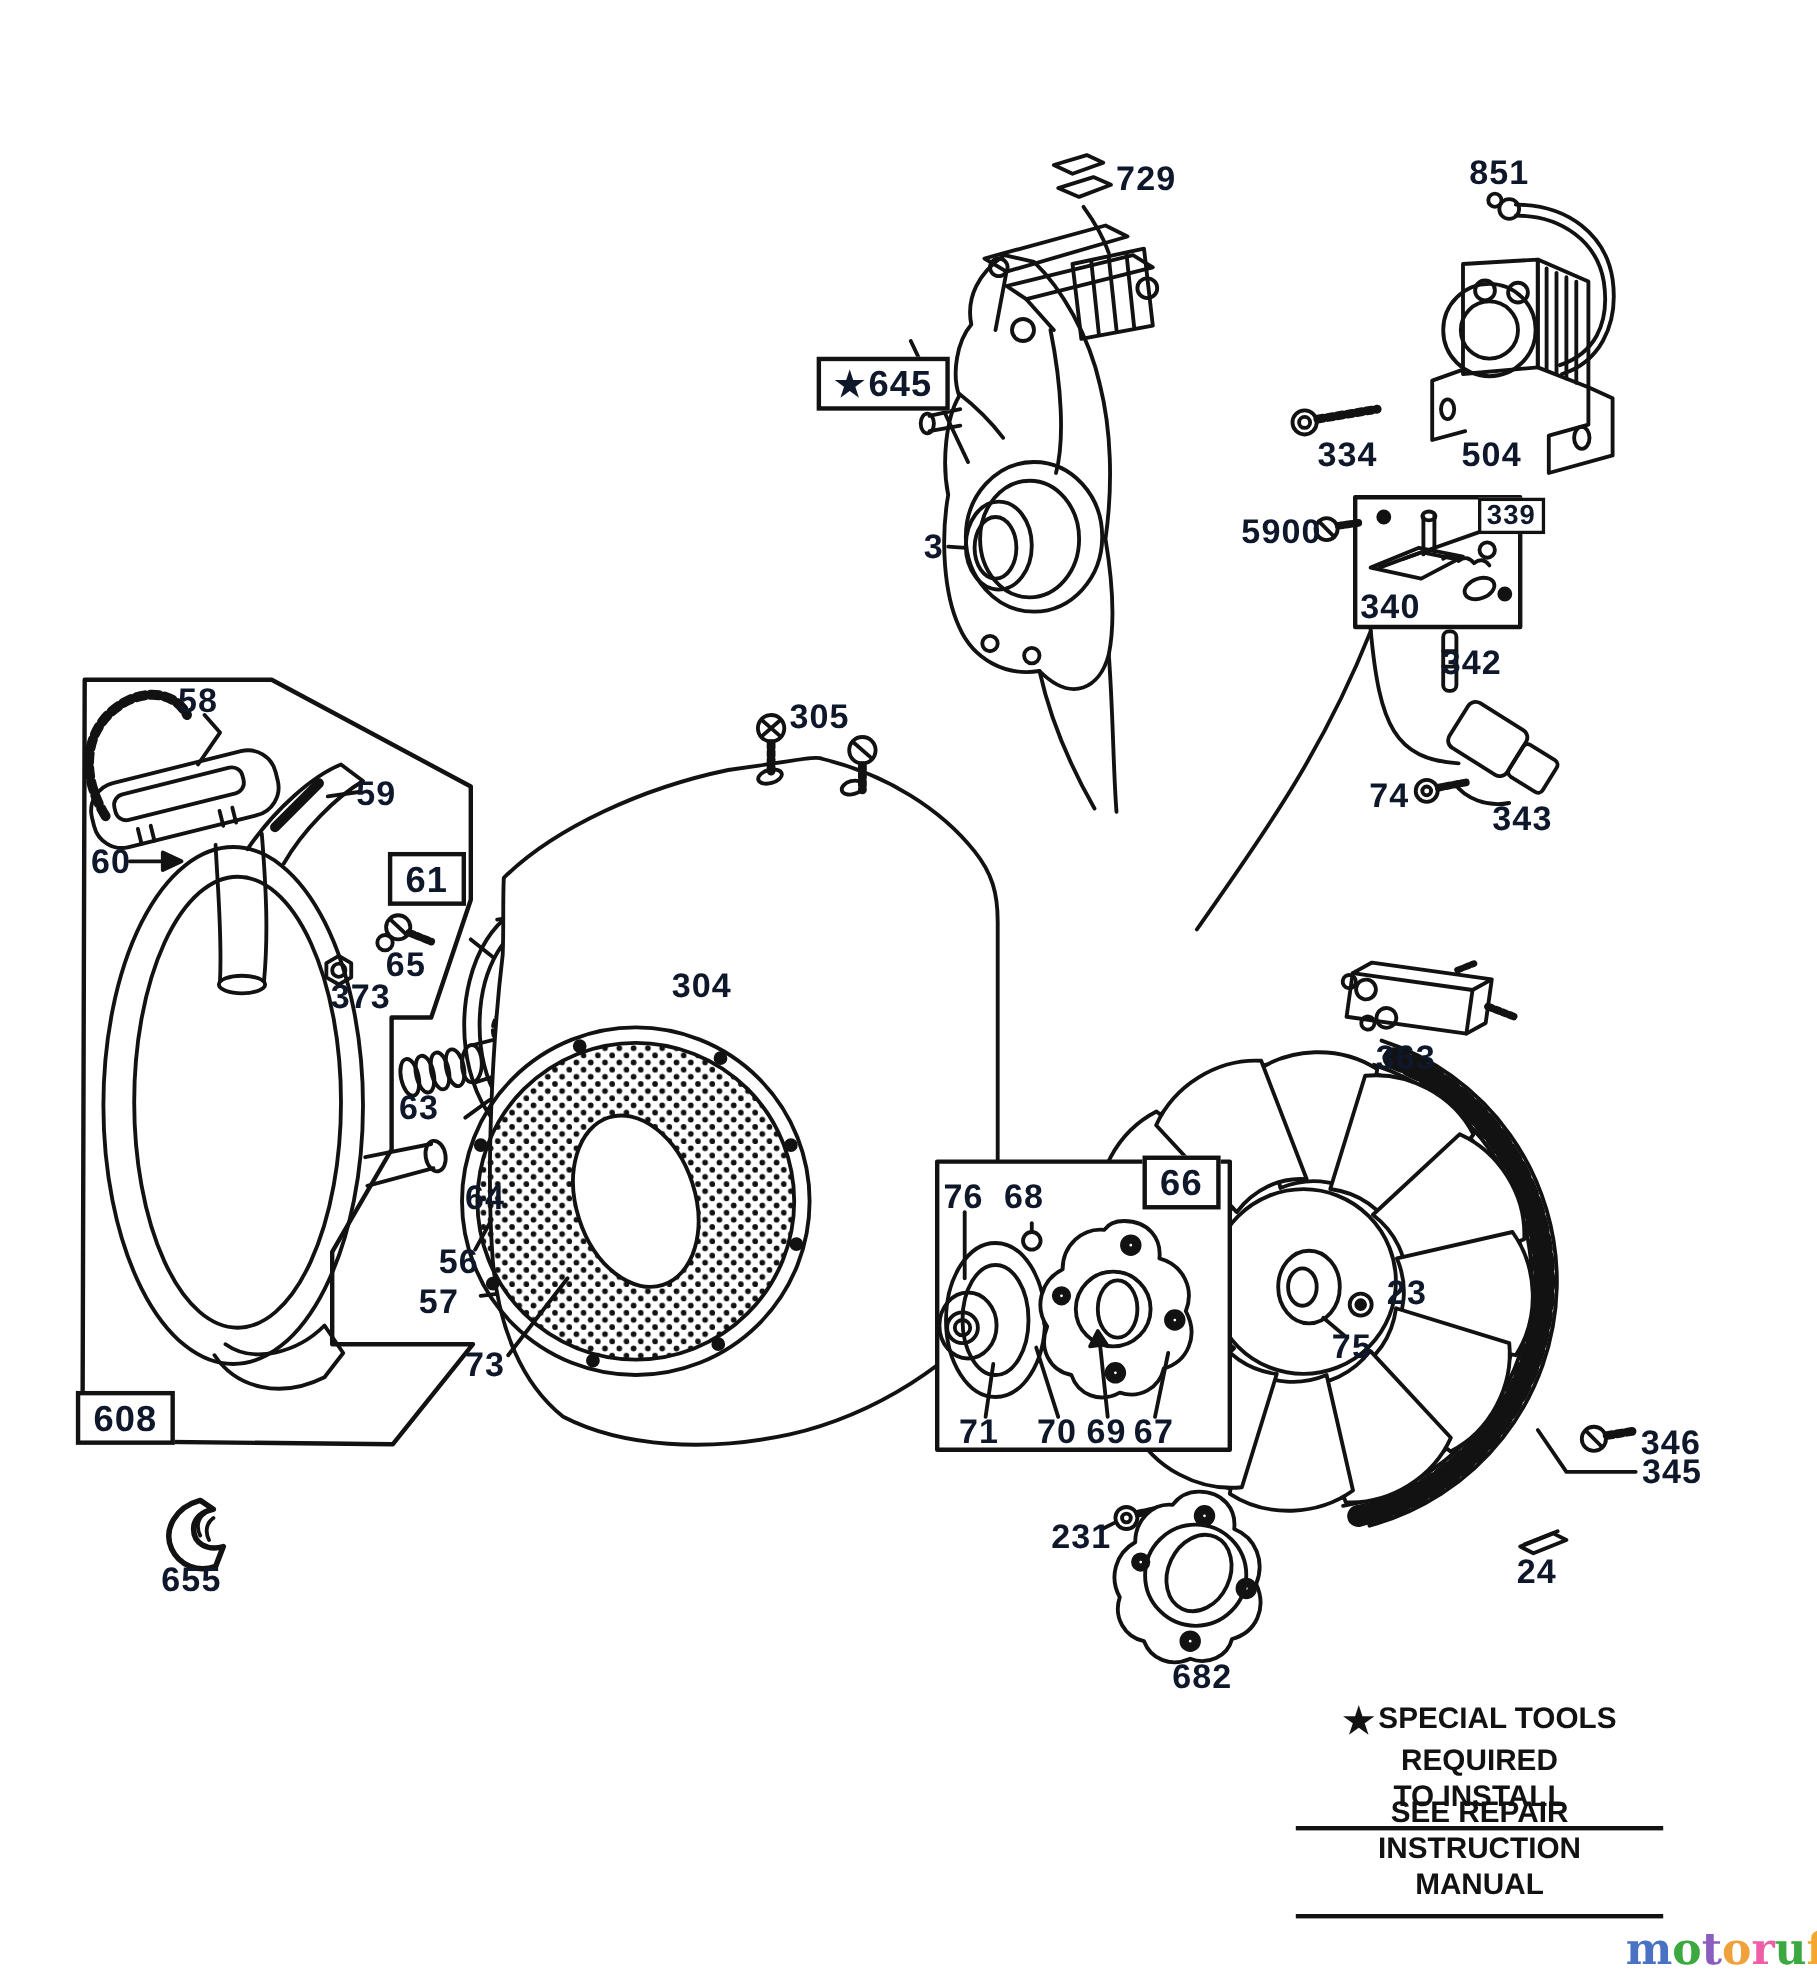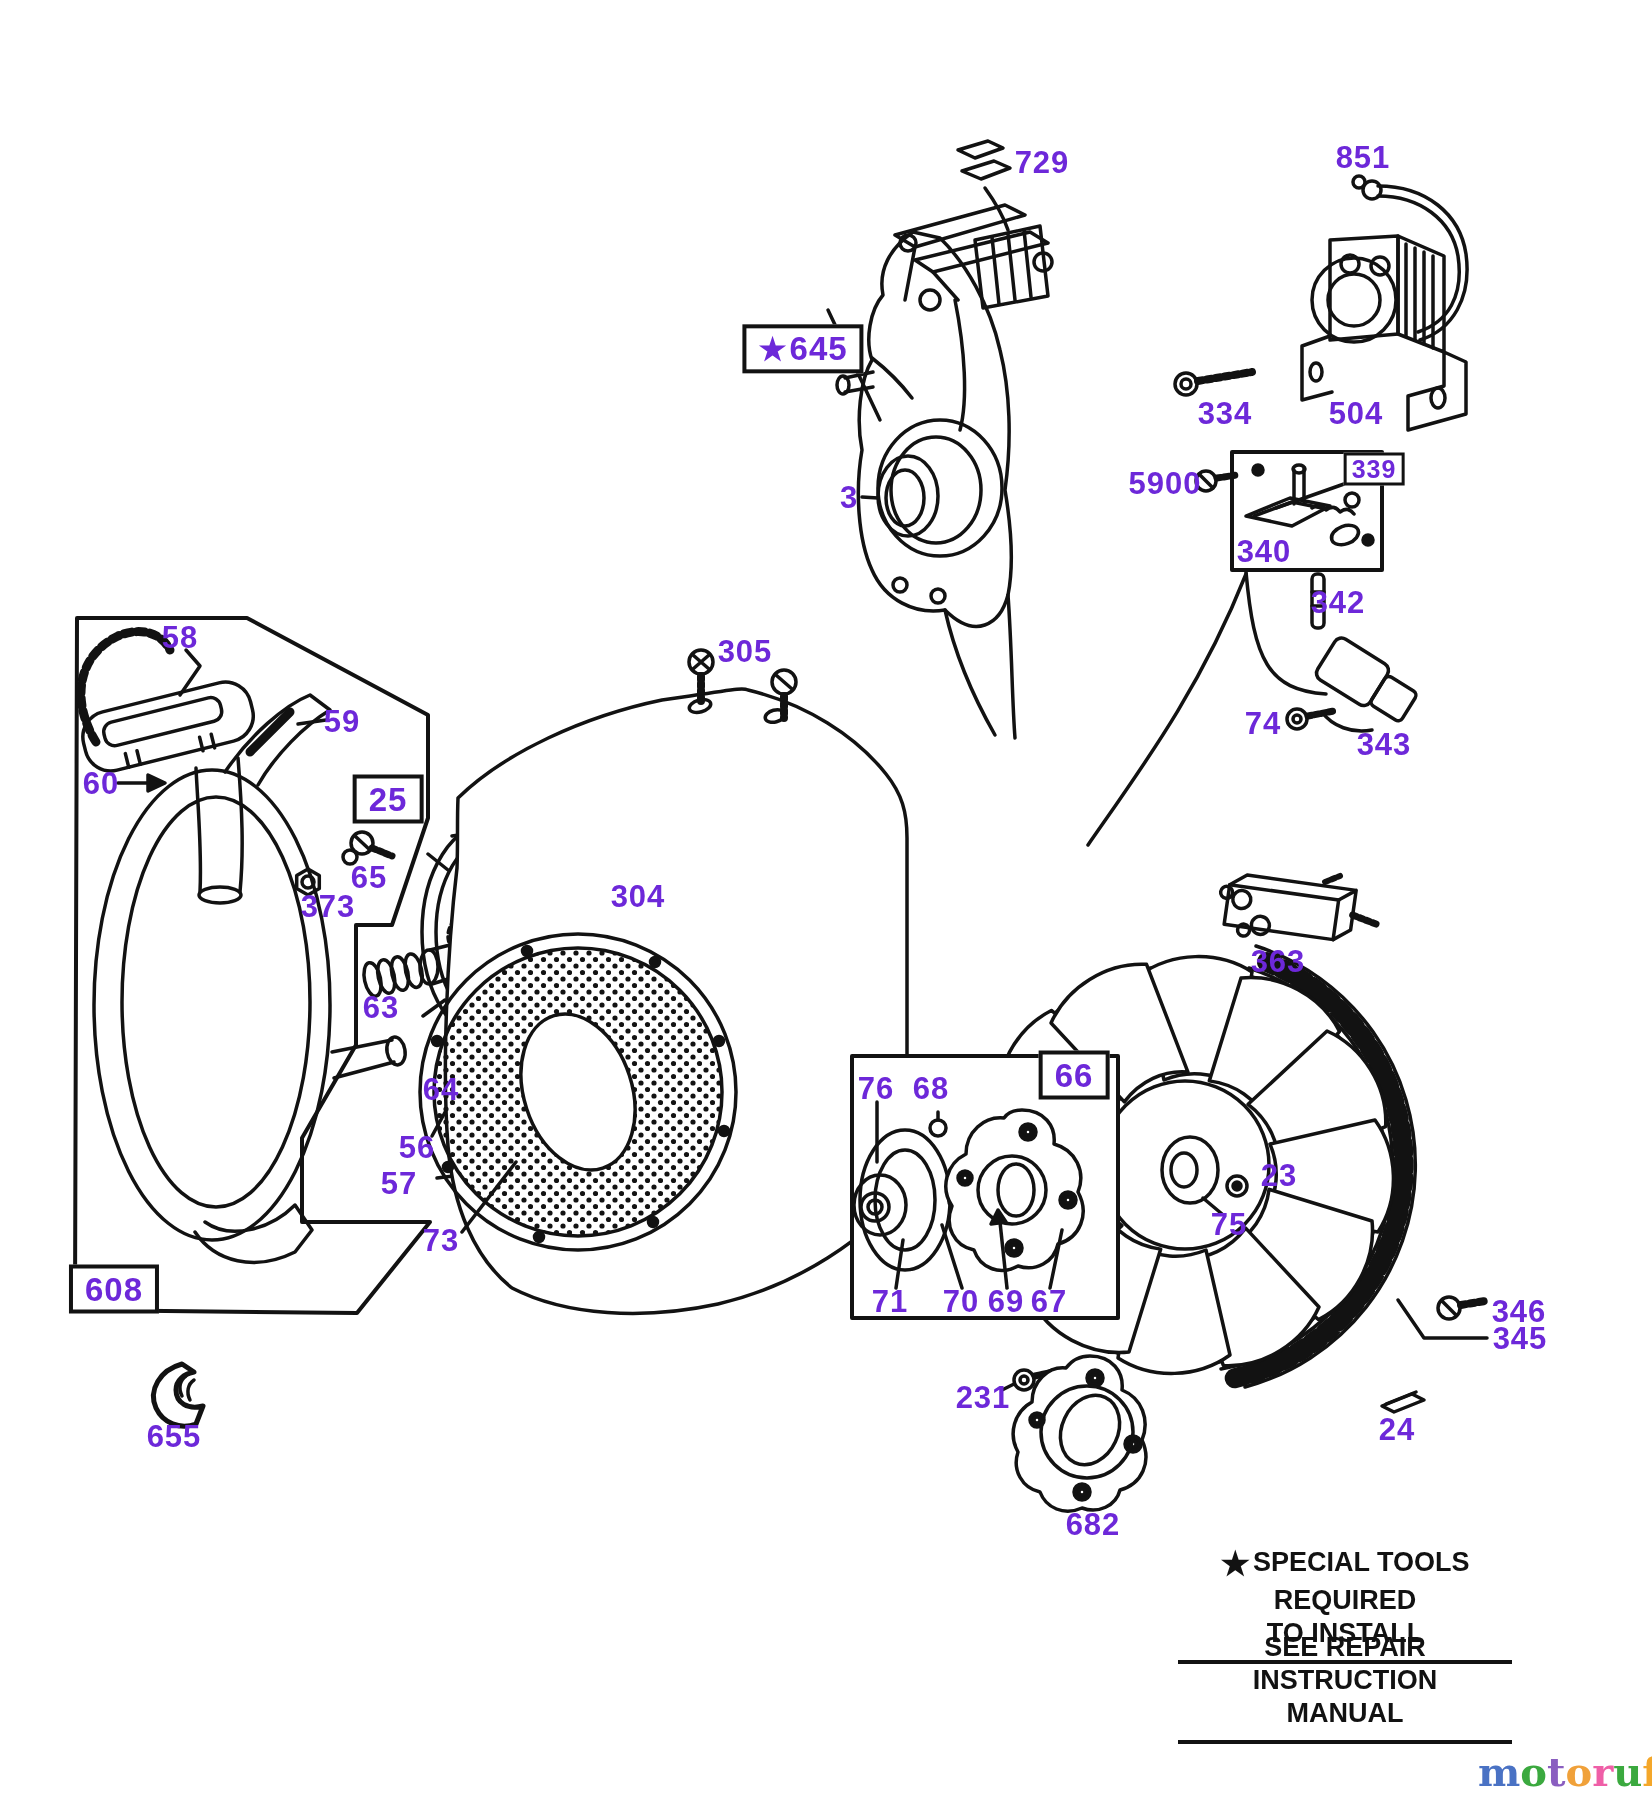--- a/index.html
+++ b/index.html
@@ -1,20 +1,20 @@
 <!DOCTYPE html>
 <html><head>
 <meta charset="utf-8">
 <style>
   html,body{margin:0;padding:0;background:#fff;}
   .canvas{position:relative;width:1652px;height:1800px;background:#fff;overflow:hidden;
           font-family:"Liberation Sans",sans-serif;color:#111;}
   svg.drawing{position:absolute;left:0;top:0;}
   .plabel{position:absolute;transform:translate(-50%,-50%);font-weight:bold;font-size:31px;
-          letter-spacing:1px;color:#6d28d9;white-space:nowrap;line-height:1;}
+          letter-spacing:1px;color:#0f172a;white-space:nowrap;line-height:1;}
   .plabel.boxed{border:4px solid #121212;background:#fff;padding:4px 12px;font-size:33px;}
   .plabel.boxed-sm{border:3px solid #121212;background:#fff;padding:1px 5px;font-size:25px;}
   .star{font-size:0.95em;margin-right:2px;}
   .note-block{position:absolute;text-align:center;font-weight:bold;font-size:27px;
               border-bottom:4px solid #121212;padding-bottom:10px;line-height:1.22;color:#121212;}
   .note-star{font-size:33px;vertical-align:-4px;margin-right:3px;}
   .watermark{position:absolute;left:1478px;top:1748px;font-family:"DejaVu Serif",serif;
              font-weight:bold;font-size:40px;white-space:nowrap;cursor:pointer;}
 </style>
 </head>
@@ -338,21 +338,21 @@
 <div class="plabel" style="left:1356px;top:413px">504</div>
 <div class="plabel" style="left:1165px;top:483px">5900</div>
 <div class="plabel boxed-sm" style="left:1374px;top:469px">339</div>
 <div class="plabel" style="left:1264px;top:551px">340</div>
 <div class="plabel" style="left:1338px;top:602px">342</div>
 <div class="plabel" style="left:1263px;top:723px">74</div>
 <div class="plabel" style="left:1384px;top:744px">343</div>
 <div class="plabel" style="left:180px;top:637px">58</div>
 <div class="plabel" style="left:342px;top:721px">59</div>
 <div class="plabel" style="left:101px;top:783px">60</div>
-<div class="plabel boxed" style="left:388px;top:799px">25</div>
+<div class="plabel boxed" style="left:388px;top:799px">61</div>
 <div class="plabel" style="left:369px;top:877px">65</div>
 <div class="plabel" style="left:328px;top:906px">373</div>
 <div class="plabel" style="left:745px;top:651px">305</div>
 <div class="plabel" style="left:638px;top:896px">304</div>
 <div class="plabel" style="left:381px;top:1007px">63</div>
 <div class="plabel" style="left:441px;top:1089px">64</div>
 <div class="plabel" style="left:417px;top:1147px">56</div>
 <div class="plabel" style="left:399px;top:1183px">57</div>
 <div class="plabel" style="left:441px;top:1240px">73</div>
 <div class="plabel boxed" style="left:114px;top:1289px">608</div>

